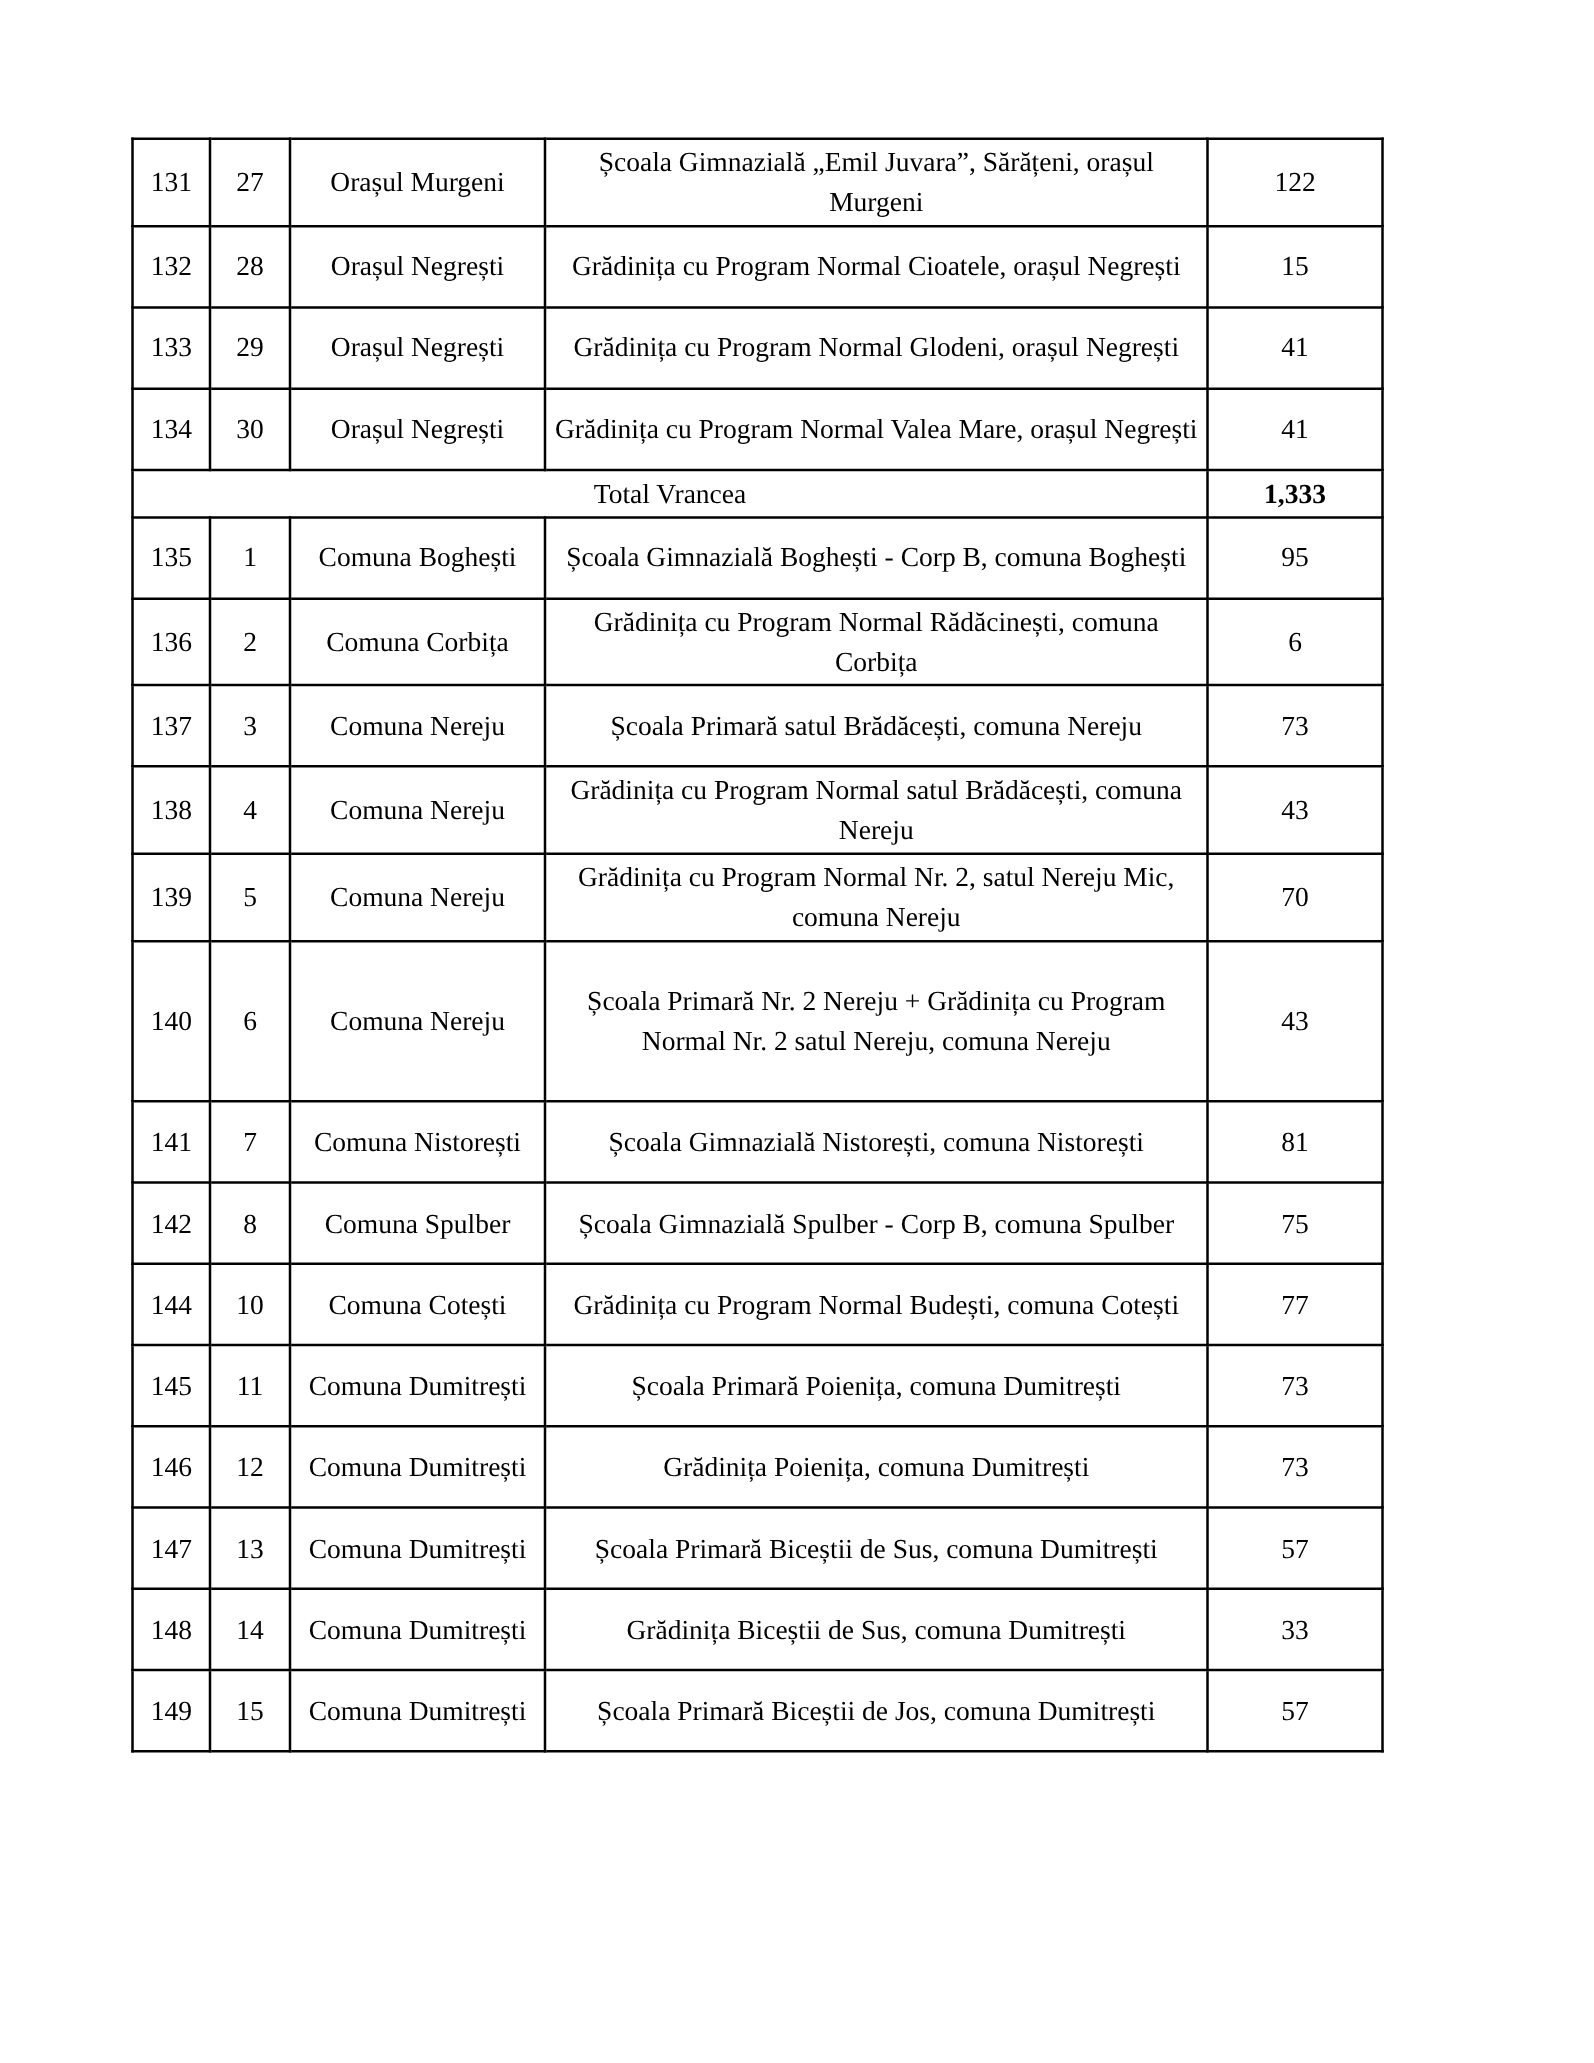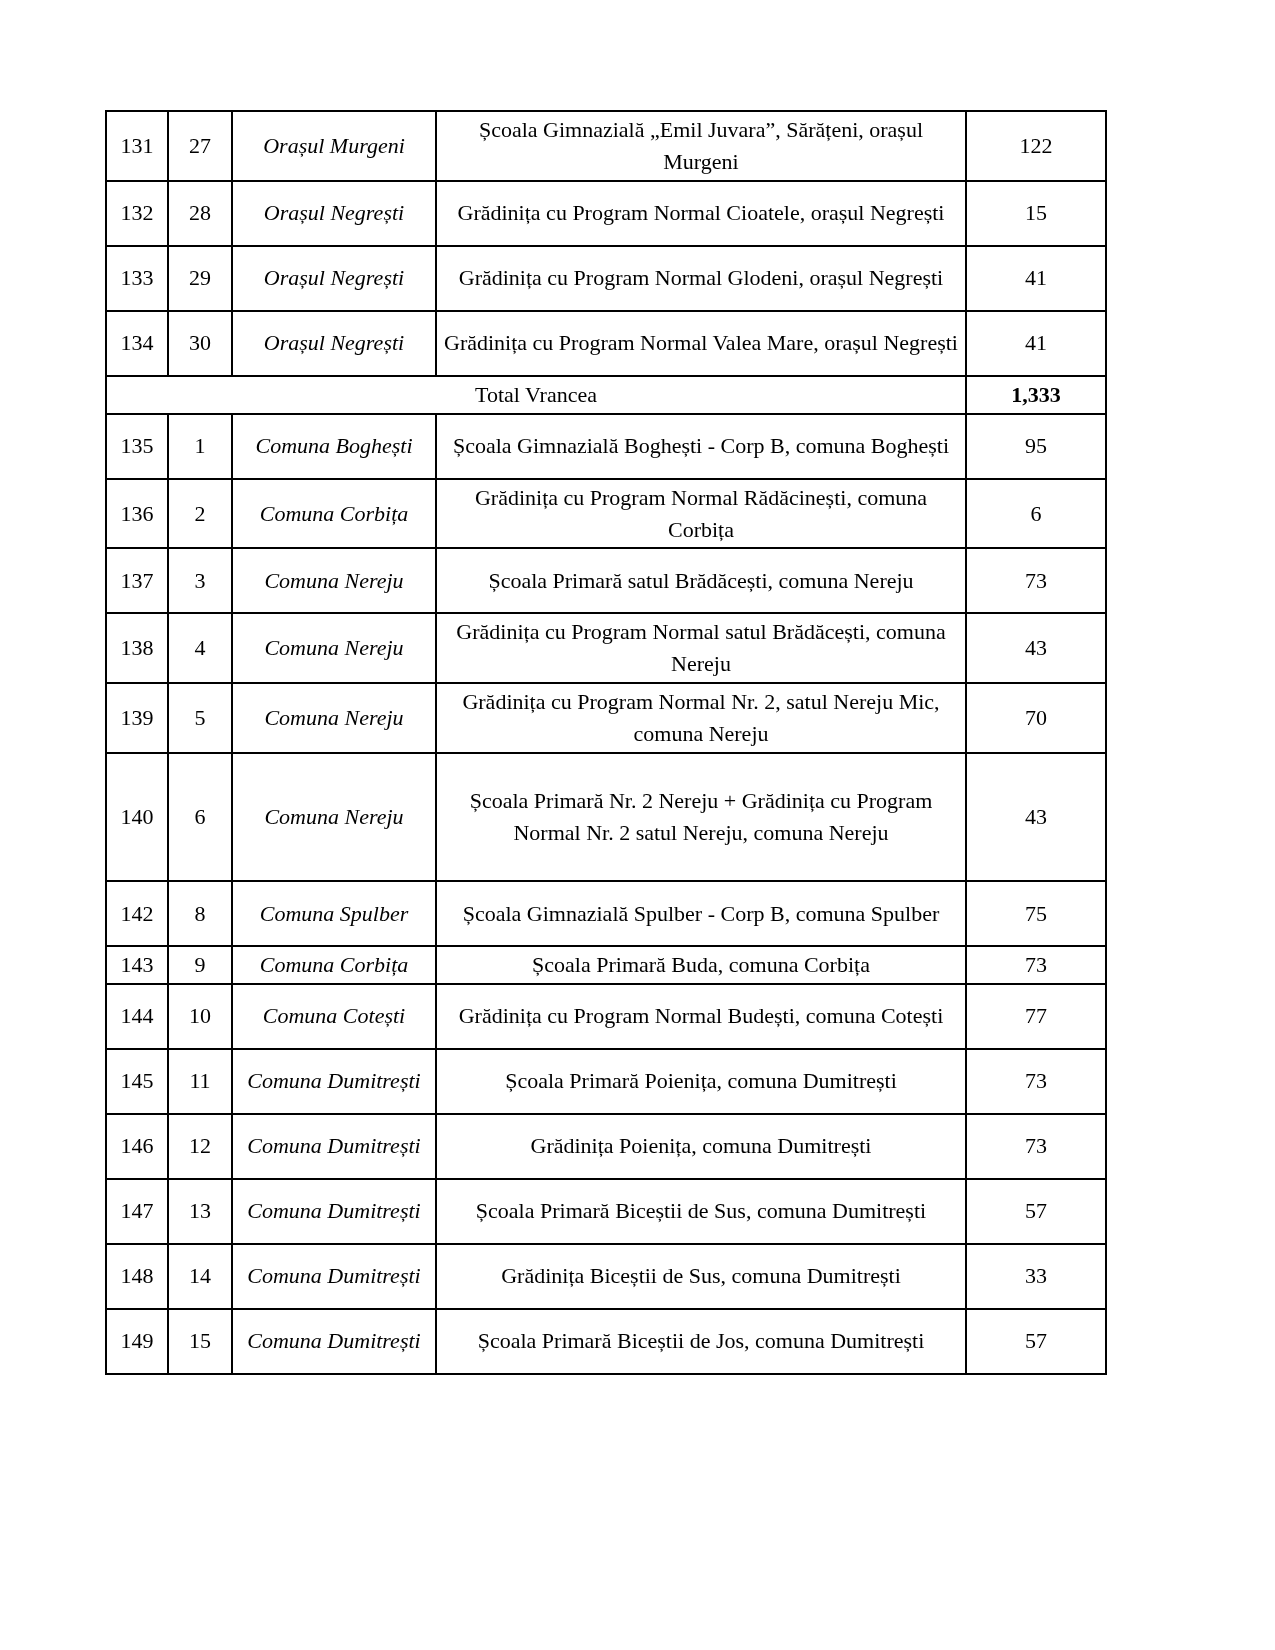--- a/index.html
+++ b/index.html
@@ -31,21 +31,21 @@
     vertical-align: middle;
     text-align: center;
     padding: 2px 6px;
     line-height: 1.45;
     overflow: hidden;
   }
   tr { height: 65px; }
   tr.h-total { height: 34px; }
   tr.h-short { height: 36px; }
   tr.h-xl    { height: 128px; }
-  td.c-loc { padding: 2px 22px; font-style: italic; }
+  td.c-loc { padding: 2px 22px; }
   td.c-school {
     text-align: left;
     padding: 2px 35px 2px 8px;
   }
   td.c-total-label {
     font-weight: normal;
     text-align: center;
   }
   td.c-total-value { font-weight: bold; }
 </style>
@@ -130,32 +130,32 @@
         <td class="c-count">70</td>
       </tr>
       <tr class="h-xl">
         <td class="c-id">140</td>
         <td class="c-no">6</td>
         <td class="c-loc">Comuna Nereju</td>
         <td class="c-school">Școala Primară Nr. 2 Nereju + Grădinița cu Program Normal Nr. 2 satul Nereju, comuna Nereju</td>
         <td class="c-count">43</td>
       </tr>
       <tr>
+        <td class="c-id">141</td>
+        <td class="c-no">7</td>
+        <td class="c-loc">Comuna Nistorești</td>
+        <td class="c-school">Școala Gimnazială Nistorești, comuna Nistorești</td>
+        <td class="c-count">81</td>
+      </tr>
+      <tr>
         <td class="c-id">142</td>
         <td class="c-no">8</td>
         <td class="c-loc">Comuna Spulber</td>
         <td class="c-school">Școala Gimnazială Spulber - Corp B, comuna Spulber</td>
         <td class="c-count">75</td>
-      </tr>
-      <tr class="h-short">
-        <td class="c-id">143</td>
-        <td class="c-no">9</td>
-        <td class="c-loc">Comuna Corbița</td>
-        <td class="c-school">Școala Primară Buda, comuna Corbița</td>
-        <td class="c-count">73</td>
       </tr>
       <tr>
         <td class="c-id">144</td>
         <td class="c-no">10</td>
         <td class="c-loc">Comuna Cotești</td>
         <td class="c-school">Grădinița cu Program Normal Budești, comuna Cotești</td>
         <td class="c-count">77</td>
       </tr>
       <tr>
         <td class="c-id">145</td>

